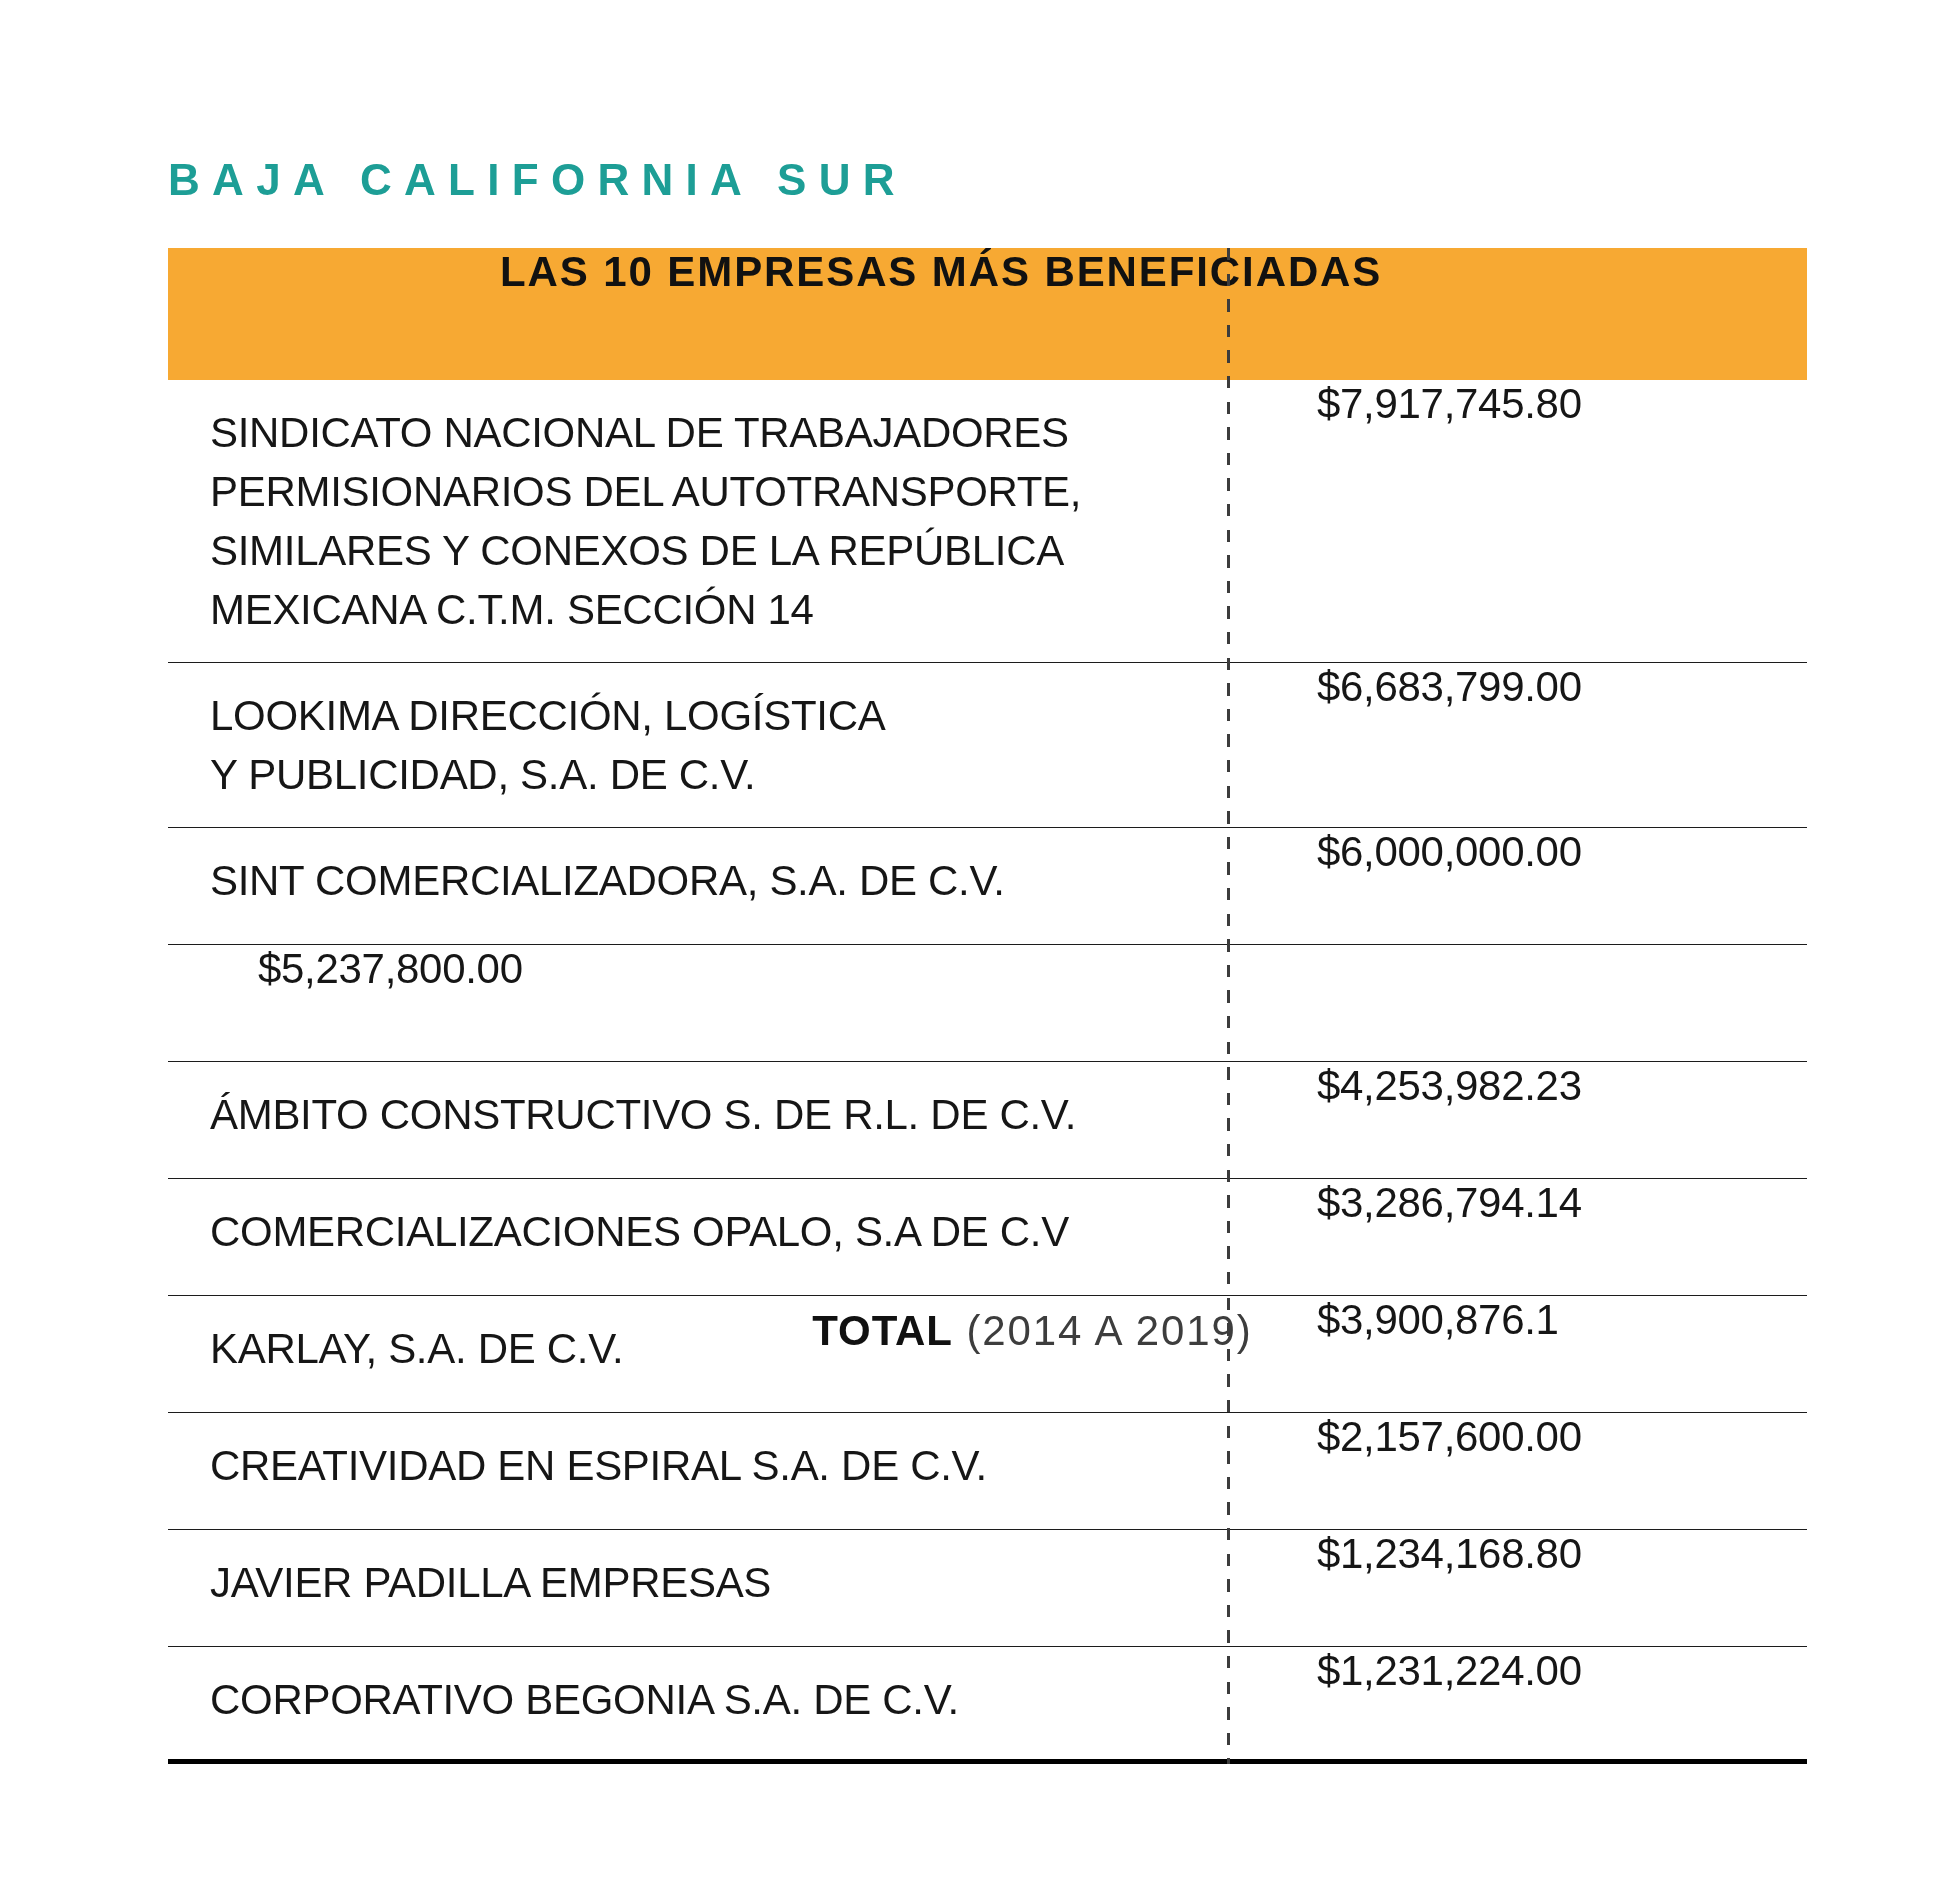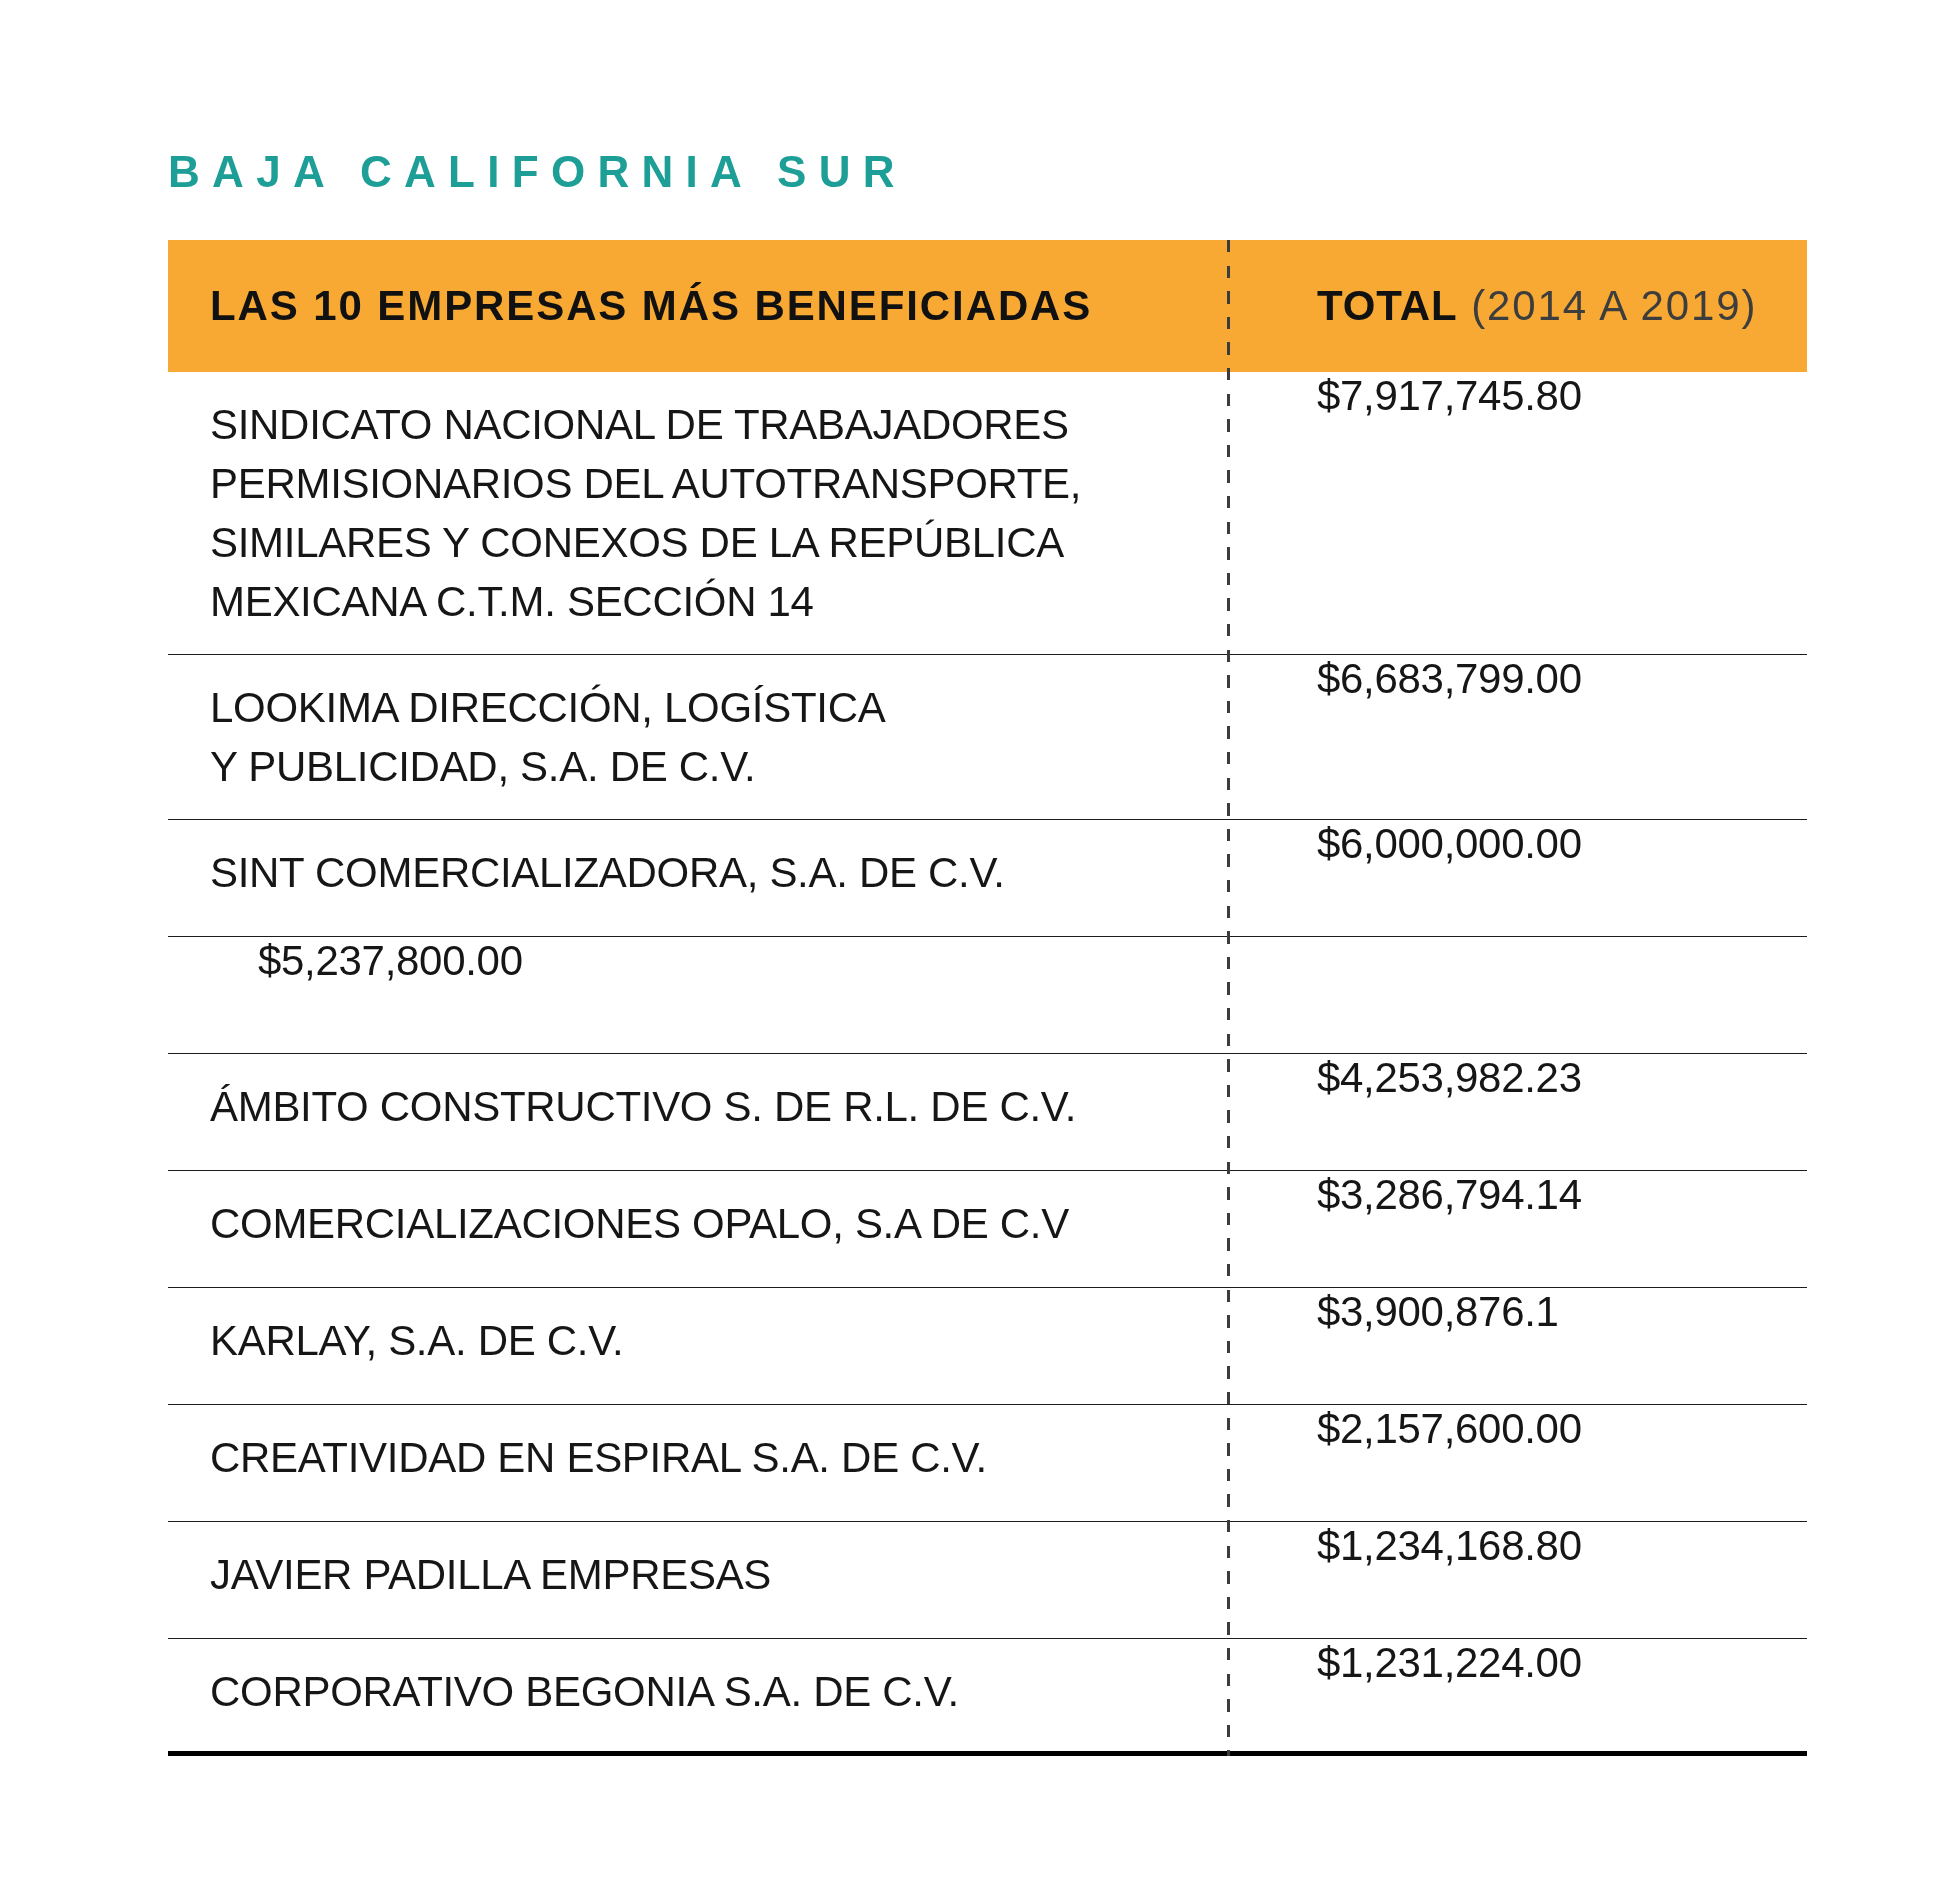--- a/index.html
+++ b/index.html
@@ -8,40 +8,41 @@
     width: 1938px;
     height: 1901px;
     font-family: "Liberation Sans", sans-serif;
     color: #1a1a1a;
     position: relative;
     overflow: hidden;
   }
   .content {
     position: absolute;
     left: 168px;
-    top: 8px;
+    top: 16px;
     width: 1639px;
   }
   .page-title {
     margin-top: 140px;
     font-size: 44px;
     font-weight: bold;
     letter-spacing: 12.3px;
     color: #1d9e96;
     line-height: 1.1;
   }
   .table-wrap {
     position: relative;
     margin-top: 44px;
   }
   .thead {
     background: #f7a933;
     height: 132px;
     display: flex;
     align-items: center;
+    flex-direction: column;
   }
   .cell-left {
     flex: 0 0 1059px;
     width: 1059px;
     padding-left: 42px;
     padding-right: 38px;
   }
   .cell-right {
     flex: 1 1 auto;
     padding-left: 90px;

